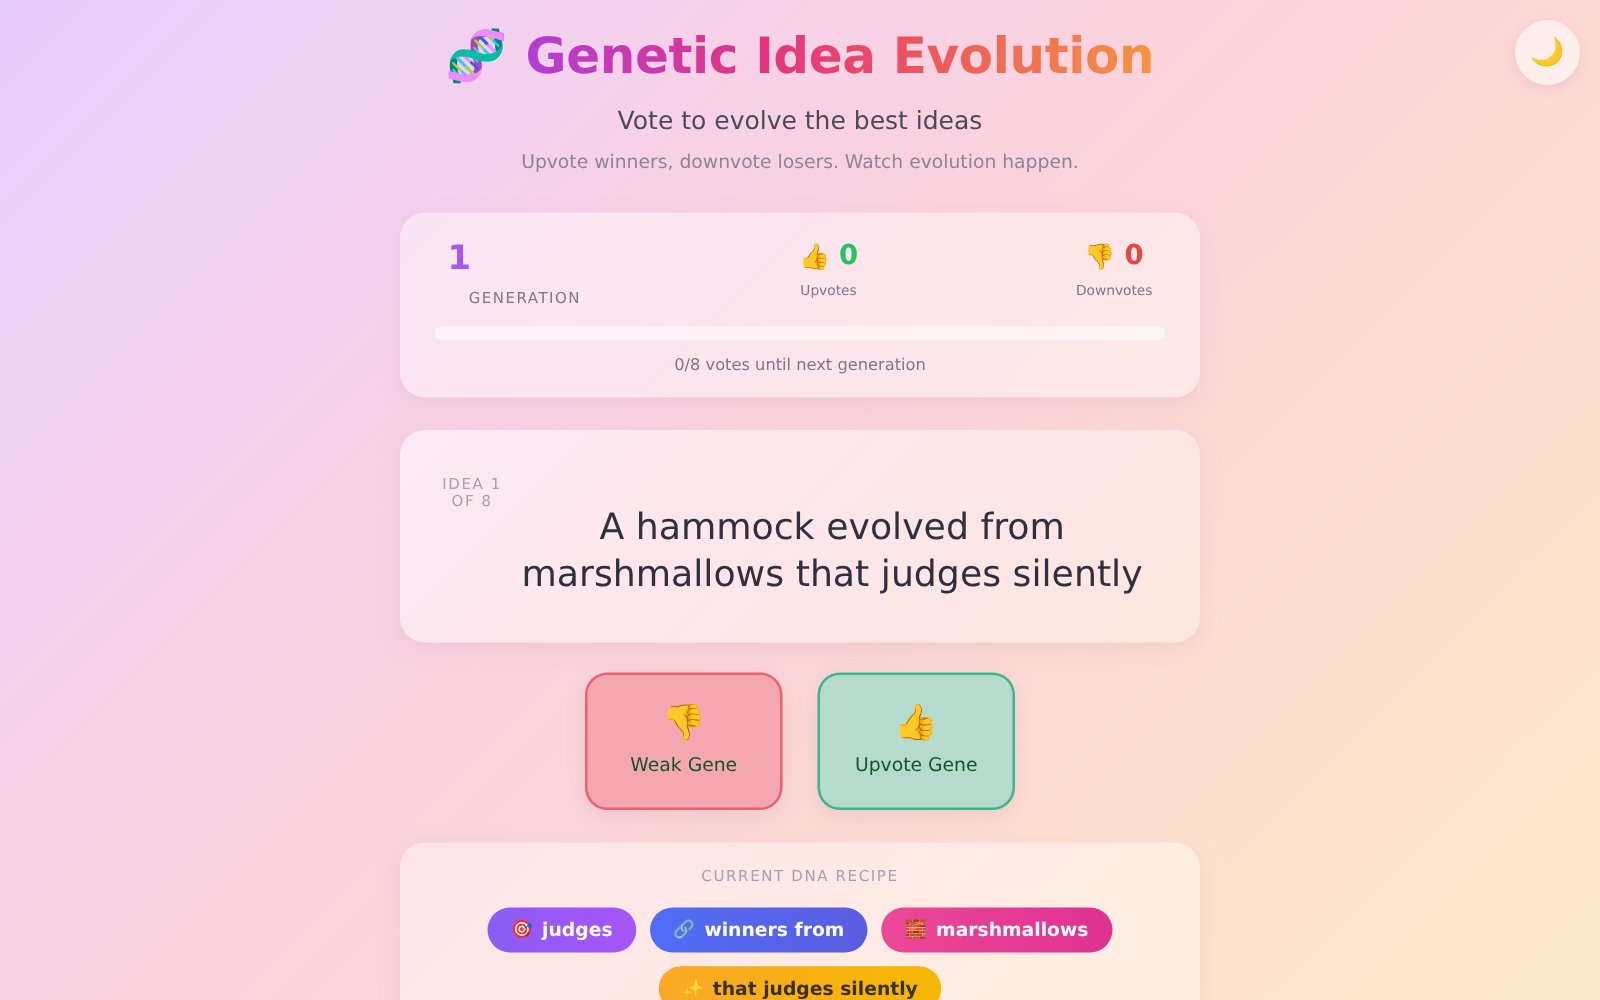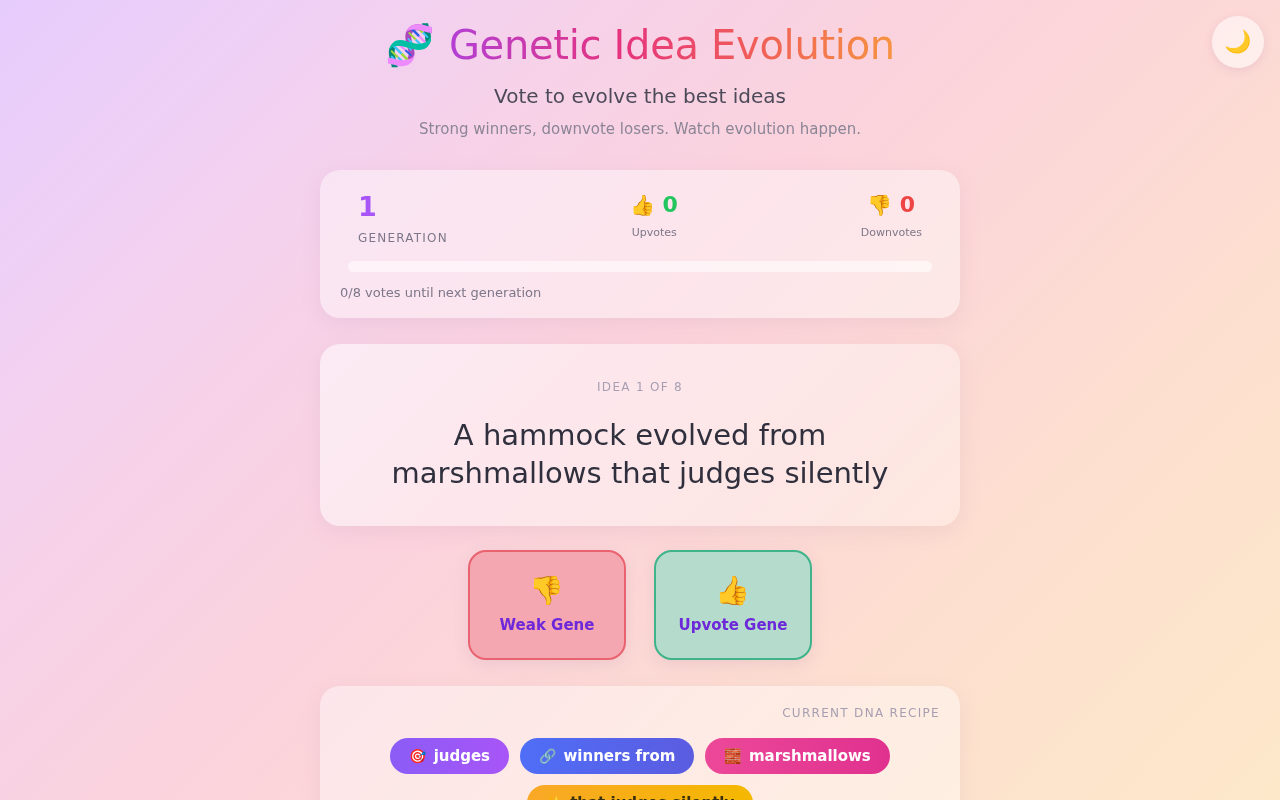--- a/index.html
+++ b/index.html
@@ -63,21 +63,21 @@
     gap: 14px;
   }
 
   .dna-icon {
     font-size: 40px;
     line-height: 1;
   }
 
   .app-title {
     font-size: 40px;
-    font-weight: normal;
+    font-weight: bold;
     letter-spacing: -0.3px;
     background: linear-gradient(90deg, #b23fd4 0%, #e5337f 38%, #ef5a5a 66%, #f69441 100%);
     -webkit-background-clip: text;
     background-clip: text;
     color: transparent;
     -webkit-text-fill-color: transparent;
   }
 
   .subtitle {
     margin-top: 16px;
@@ -127,20 +127,21 @@
 
   .stat-label {
     margin-top: 9px;
     font-size: 11px;
     color: #7d7789;
   }
 
   .gen-label {
     letter-spacing: 1.2px;
     font-size: 12px;
+    margin-left: 17px;
   }
 
   .vote-stat-value {
     display: flex;
     align-items: center;
     gap: 7px;
     font-size: 22px;
     font-weight: bold;
     justify-content: center;
   }
@@ -159,34 +160,34 @@
 
   .progress-fill {
     height: 100%;
     width: 0%;
     border-radius: 6px;
     background: linear-gradient(90deg, #a855f7, #ec4899);
   }
 
   .progress-caption {
     margin-top: 13px;
-    text-align: left;
+    text-align: center;
     font-size: 13px;
     color: #7d7789;
   }
 
   
   .idea-card {
     margin-top: 26px;
     padding: 36px 32px 34px;
     background: linear-gradient(135deg, rgba(255,255,255,0.55), rgba(255,255,255,0.30));
     text-align: center;
     min-height: 170px;
     display: flex;
-    flex-direction: column;
+    flex-direction: row;
     justify-content: center;
   }
 
   .idea-counter {
     font-size: 12px;
     letter-spacing: 1.3px;
     color: #a79fb1;
     text-transform: uppercase;
   }
 
@@ -213,40 +214,40 @@
     flex-direction: column;
     align-items: center;
     justify-content: center;
     gap: 11px;
     cursor: pointer;
     font-family: inherit;
     box-shadow: 0 5px 16px rgba(170,120,160,0.16);
   }
 
   .vote-btn .btn-emoji { font-size: 28px; line-height: 1; }
-  .vote-btn .btn-label { font-size: 15px; font-weight: bold; color: #6d28d9; }
+  .vote-btn .btn-label { font-size: 15px; font-weight: normal; color: #14532d; }
 
   .vote-btn.weak {
     background: #f4a7b0;
     border: 2px solid #e8636f;
   }
 
   .vote-btn.strong {
     background: #b5dbcd;
     border: 2px solid #3fb38a;
   }
 
   
   .dna-card {
     margin-top: 26px;
     padding: 20px 20px 24px;
   }
 
   .dna-title {
-    text-align: right;
+    text-align: center;
     font-size: 12px;
     letter-spacing: 1.3px;
     color: #a79fb1;
     text-transform: uppercase;
   }
 
   .dna-tags {
     margin-top: 18px;
     display: flex;
     gap: 11px;
@@ -283,21 +284,21 @@
 </button>
 
 <div class="page">
 
   <div class="header">
     <div class="title-row">
       <span class="dna-icon">🧬</span>
       <h1 class="app-title">Genetic Idea Evolution</h1>
     </div>
     <div class="subtitle">Vote to evolve the best ideas</div>
-    <div class="tagline">Strong winners, downvote losers. Watch evolution happen.</div>
+    <div class="tagline">Upvote winners, downvote losers. Watch evolution happen.</div>
   </div>
 
   <div class="card stats-card">
     <div class="stats-row">
 
       <div class="stat generation">
         <div class="stat-value gen-value">1</div>
         <div class="stat-label gen-label">GENERATION</div>
       </div>
 

